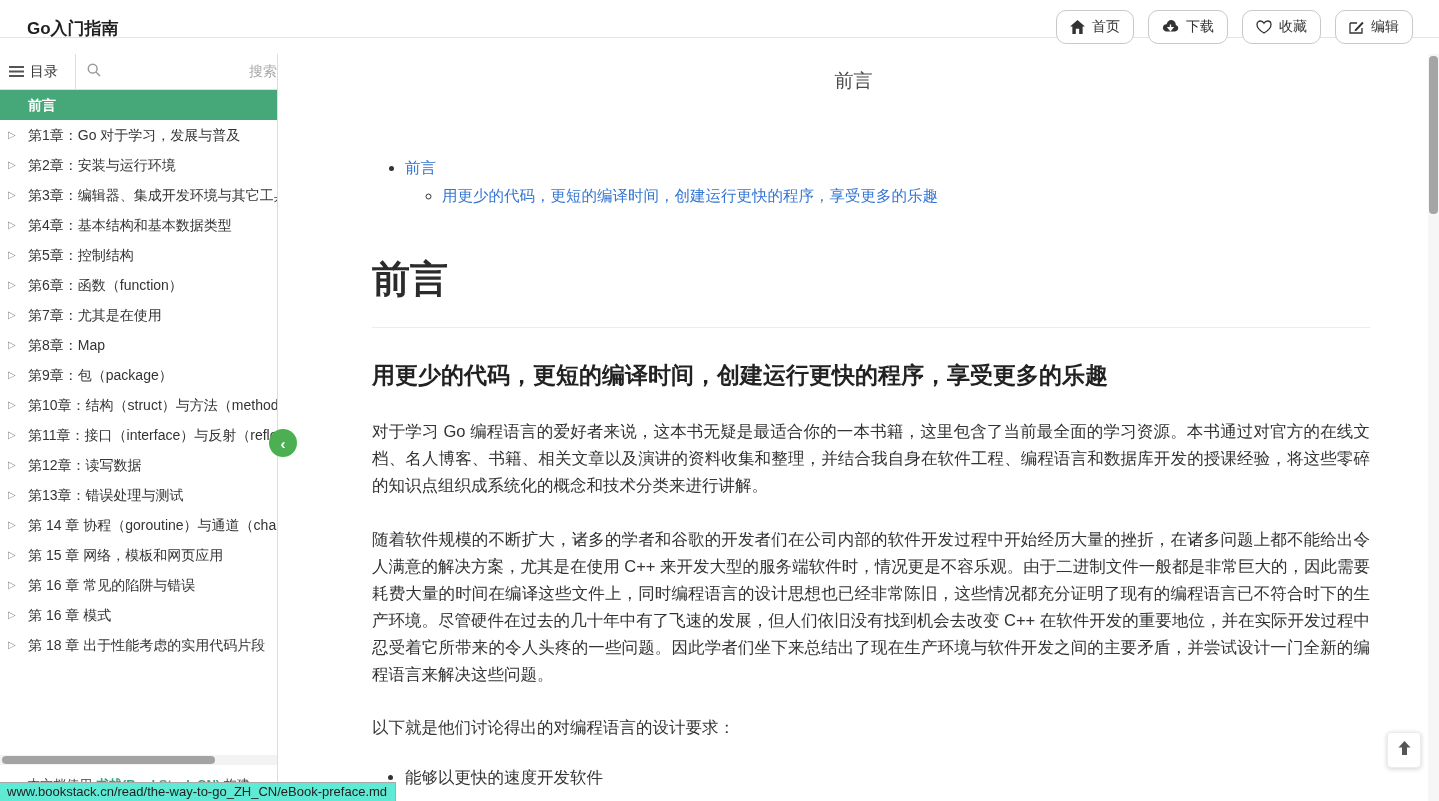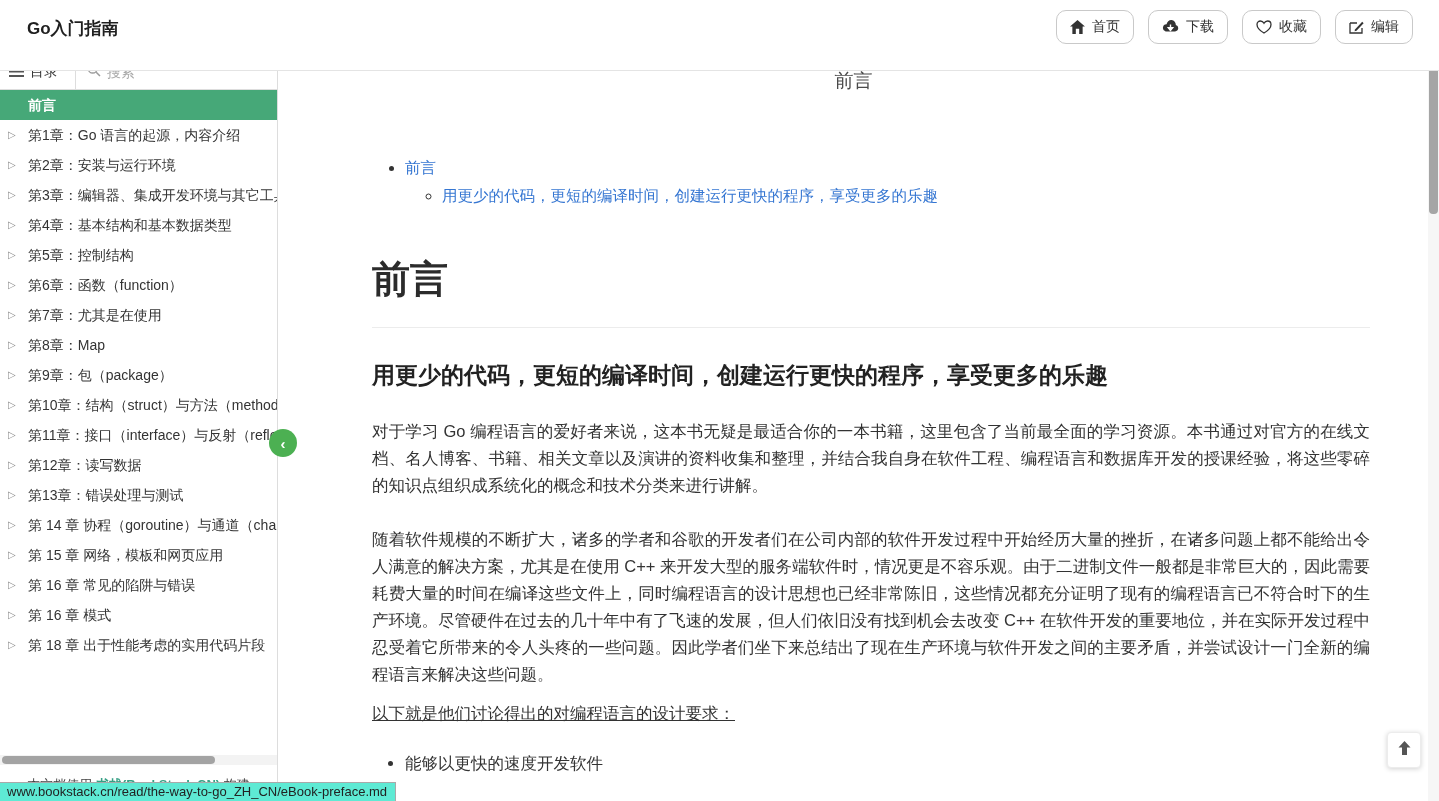--- a/index.html
+++ b/index.html
@@ -1,39 +1,39 @@
 <!DOCTYPE html>
 <html><head>
 <meta charset="utf-8">
 <style>
   * { margin: 0; padding: 0; box-sizing: border-box; }
   html, body { width: 1439px; height: 801px; overflow: hidden; background: #fff;
     font-family: "Liberation Sans", "DejaVu Sans", sans-serif; }
 
   
-  .top-header { position: absolute; left: 0; top: 0; width: 1439px; height: 71px;
+  .top-header { position: absolute; left: 0; top: 0; width: 1439px; height: 38px;
     background: #fff; border-bottom: 1px solid #e4e4e4; z-index: 30; text-decoration: underline; }
   .book-title { position: absolute; left: 27px; top: 17px; font-size: 17px;
     font-weight: bold; color: #1f1f1f; }
   .header-actions { position: absolute; right: 26px; top: 10px; display: flex; gap: 14px; }
   .hbtn { display: flex; align-items: center; gap: 7px; height: 34px; padding: 0 13px;
     border: 1px solid #c9c9c9; border-radius: 10px; background: #fff; font-size: 14px;
     color: #333; cursor: pointer; }
   .hbtn svg { display: block; }
 
   
   .sidebar { position: absolute; left: 0; top: 54px; width: 278px; bottom: 0;
     background: #fff; border-right: 1px solid #ddd; z-index: 10; }
   .toc-header { position: absolute; left: 0; top: 0; width: 100%; height: 36px;
     display: flex; border-bottom: 1px solid #ddd; }
   .toc-tab { width: 86px; display: flex; align-items: center; gap: 6px; padding-left: 9px;
     border-right: 1px solid #ddd; font-size: 14px; color: #333; background: #fff; cursor: pointer; }
   .toc-search { flex: 1; display: flex; align-items: center; gap: 6px; padding-left: 11px; }
   .toc-search input { border: none; outline: none; font-size: 14px; color: #15803d; width: 170px;
-    font-family: Liberation Sans, sans-serif; background: transparent; }
+    font-family: Liberation Mono, monospace; background: transparent; text-align: right; }
   .toc-search input::placeholder { color: #a9a9a9; }
   .toc-list { position: absolute; left: 0; top: 36px; width: 100%; }
   .toc-item { position: relative; height: 30px; line-height: 30px; padding-left: 28px;
     font-size: 14px; color: #333; white-space: nowrap; overflow: hidden; cursor: pointer; }
   .toc-item .tri { position: absolute; left: 8px; top: 0; font-size: 10px; color: #8f8f8f; }
   .toc-item.active { background: #46a878; color: #fff; font-weight: bold; }
   .side-hscroll { position: absolute; left: 0; bottom: 36px; width: 277px; height: 10px;
     background: #f3f3f3; }
   .side-hscroll .thumb { position: absolute; left: 2px; top: 1px; width: 213px; height: 8px;
     background: #a3a3a3; border-radius: 4px; }
@@ -54,21 +54,21 @@
   .content { position: absolute; left: 93px; top: 0; width: 998px; }
   ul.outline { margin-top: 100px; padding-left: 33px; list-style: disc; color: #333; }
   ul.outline li { line-height: 28px; }
   ul.outline ul { padding-left: 37px; list-style: circle; }
   ul.outline a { color: #3576d2; text-decoration: none; font-size: 15.5px; }
   h1.doc-h1 { margin-top: 44px; font-size: 38px; font-weight: 600; color: #2b2b2b;
     padding-bottom: 22px; border-bottom: 1px solid #ececec; }
   h2.doc-h2 { margin-top: 32px; font-size: 23px; font-weight: bold; color: #222; }
   .content p { margin-top: 27px; font-size: 16.5px; line-height: 27px; color: #333;
     text-align: justify; }
-  .content p.list-intro { margin-top: 12px; text-decoration: underline; }
+  .content p.list-intro { margin-top: 26px; }
   ul.req-list { margin-top: 22px; padding-left: 33px; list-style: disc; color: #333; }
   ul.req-list li { font-size: 16.5px; line-height: 28px; margin-bottom: 8px; }
 
   
   .v-scroll { position: absolute; right: 0; top: 54px; width: 11px; bottom: 0; background: #f6f6f6; }
   .v-scroll .thumb { position: absolute; left: 1px; top: 2px; width: 9px; height: 158px;
     background: #a5a5a5; border-radius: 4px; }
   .to-top { position: absolute; right: 18px; bottom: 33px; width: 34px; height: 36px;
     background: #fff; border: 1px solid #ececec; border-radius: 4px;
     box-shadow: 0 1px 5px rgba(0,0,0,0.18); display: flex; align-items: center;
@@ -136,21 +136,21 @@
             <circle cx="5.7" cy="5.7" r="4.4" fill="none" stroke="#9a9a9a" stroke-width="1.5"></circle>
             <path d="M9.2 9.2 L13 13" stroke="#9a9a9a" stroke-width="1.5"></path>
           </svg>
       </span>
       <input type="text" placeholder="搜索" style="">
     </div>
   </div>
 
   <div class="toc-list">
     <div class="toc-item active"><span>前言</span></div>
-    <div class="toc-item"><span class="tri">▷</span><span>第1章：Go 语言的起源，内容介绍</span></div>
+    <div class="toc-item"><span class="tri">▷</span><span>第1章：Go 对于学习，发展与普及</span></div>
     <div class="toc-item"><span class="tri">▷</span><span>第2章：安装与运行环境</span></div>
     <div class="toc-item"><span class="tri">▷</span><span>第3章：编辑器、集成开发环境与其它工具</span></div>
     <div class="toc-item"><span class="tri">▷</span><span>第4章：基本结构和基本数据类型</span></div>
     <div class="toc-item"><span class="tri">▷</span><span>第5章：控制结构</span></div>
     <div class="toc-item"><span class="tri">▷</span><span>第6章：函数（function）</span></div>
     <div class="toc-item"><span class="tri">▷</span><span>第7章：尤其是在使用</span></div>
     <div class="toc-item"><span class="tri">▷</span><span>第8章：Map</span></div>
     <div class="toc-item"><span class="tri">▷</span><span>第9章：包（package）</span></div>
     <div class="toc-item"><span class="tri">▷</span><span>第10章：结构（struct）与方法（method）</span></div>
     <div class="toc-item"><span class="tri">▷</span><span>第11章：接口（interface）与反射（reflection）</span></div>

